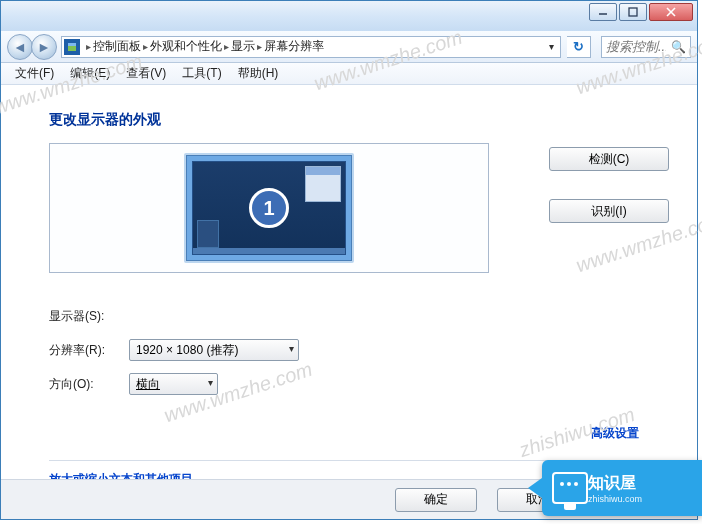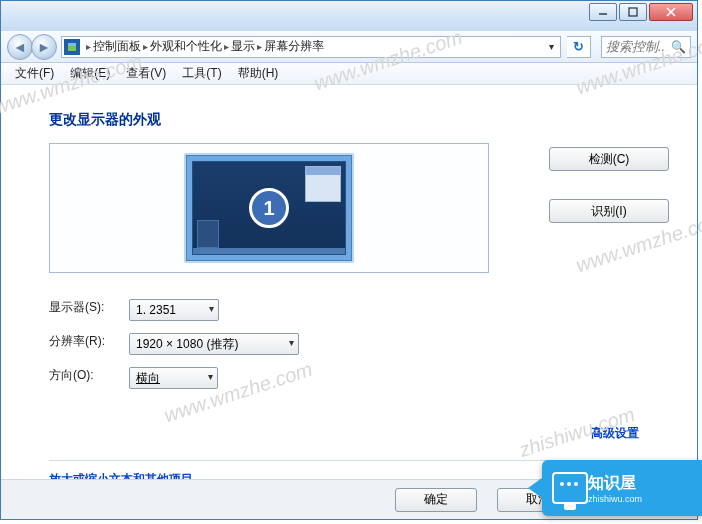--- a/index.html
+++ b/index.html
@@ -46,21 +46,21 @@
 .screen { position: absolute; inset: 6px; background: linear-gradient(#1b3d6b, #12315a); border: 1px solid #245088; }
 .mini-win { position: absolute; background: #d9e5f4; border: 1px solid #9cb8d8; }
 .mini-win.w1 { width: 36px; height: 36px; top: 4px; right: 4px; }
 .mini-win.w1::before { content: ""; display: block; height: 8px; background: #89aede; }
 .mini-win.w2 { width: 22px; height: 28px; bottom: 6px; left: 4px; background: #2a4f80; border-color: #4272a6; }
 .num-circle { position: absolute; width: 40px; height: 40px; border-radius: 50%; background: #3d6db5; border: 3px solid #fff; top: 50%; left: 50%; transform: translate(-50%, -50%); display: flex; align-items: center; justify-content: center; color: #fff; font-size: 20px; font-weight: bold; }
 .taskbar-mini { position: absolute; bottom: 0; left: 0; right: 0; height: 6px; background: #4b7ab2; }
 
 
 .settings { margin: 26px 0 0 20px; font-size: 12px; }
-.srow { display: flex; align-items: flex-start; height: 34px; }
+.srow { display: flex; align-items: center; height: 34px; }
 .slabel { width: 80px; color: #222; }
 .combo { height: 22px; border: 1px solid #8c9cad; background: linear-gradient(#fdfdfd,#e8eaee); padding: 0 18px 0 6px; font-size: 12px; display: inline-flex; align-items: center; position: relative; border-radius: 2px; cursor: default; }
 .combo::after { content: "▾"; position: absolute; right: 4px; top: 3px; font-size: 10px; color: #333; }
 .combo.c1 { width: 90px; }
 .combo.c2 { width: 170px; }
 .combo.c3 { width: 89px; text-decoration: underline; }
 
 .adv { text-align: right; margin: 22px 30px 0 0; }
 .link { color: #0645cc; font-size: 12px; cursor: default; font-weight: bold; }
 
@@ -171,23 +171,20 @@
       </div>
       <div class="right-btns">
         <button class="btn">检测(C)</button>
         <button class="btn">识别(I)</button>
       </div>
     </div>
 
     <div class="settings">
       <div class="srow">
         <span class="slabel">显示器(S):</span>
-        <span class="combo c1">
-            <span>1. 2351</span>
-          </span>
       </div>
       <div class="srow">
         <span class="slabel">分辨率(R):</span>
         <span class="combo c2">
             <span>1920 × 1080 (推荐)</span>
           </span>
       </div>
       <div class="srow">
         <span class="slabel">方向(O):</span>
         <span class="combo c3">

